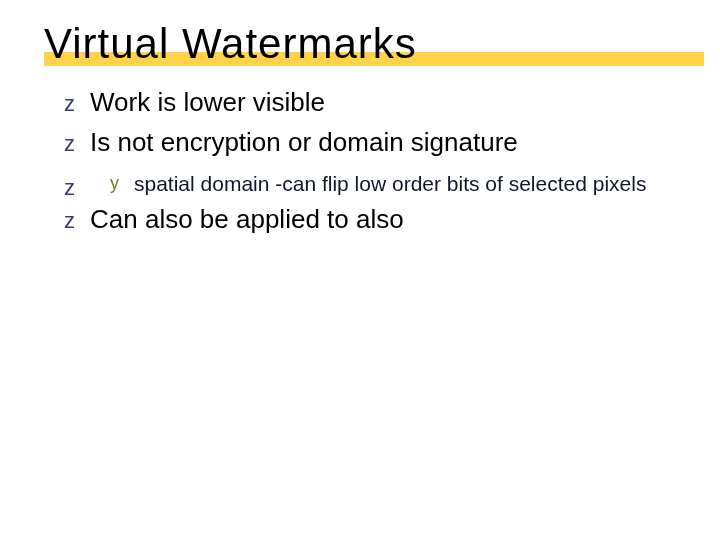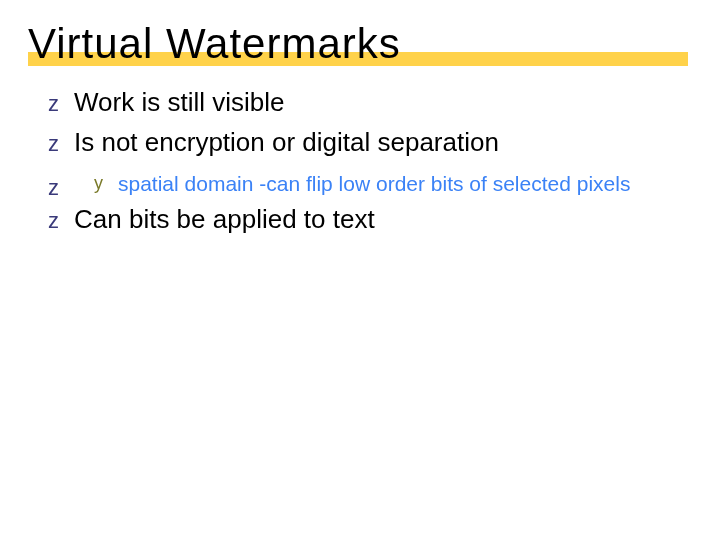--- a/index.html
+++ b/index.html
@@ -1,17 +1,17 @@
 <!DOCTYPE html>
 <html><head>
 <meta charset="utf-8">
 <style>
   * { margin: 0; padding: 0; box-sizing: border-box; }
   html, body { width: 720px; height: 540px; background: #fff; font-family: Verdana, Arial, sans-serif; }
-  .slide { width: 720px; height: 540px; padding: 20px 28px 0 28px; position: relative; }
+  .slide { width: 720px; height: 540px; padding: 20px 28px 0 44px; position: relative; }
   .title-wrap { position: relative; margin-bottom: 18px; }
   .title {
     position: relative;
     font-family: Impact, 'Arial Black', sans-serif;
     font-weight: normal;
     font-size: 42px;
     letter-spacing: 1px;
     color: #000;
     z-index: 2;
     display: inline-block;
@@ -30,42 +30,42 @@
   .level1 > li { position: relative; padding-left: 26px; margin-bottom: 6px; font-size: 26px; line-height: 1.3; color: #000; }
   .level1 > li::before {
     content: 'z';
     position: absolute;
     left: 0; top: 4px;
     font-family: 'Wingdings', sans-serif;
     font-size: 22px;
     color: #3a3a7a;
   }
   .level2 { padding-left: 20px; margin-top: 10px; }
-  .level2 > li { position: relative; padding-left: 24px; margin-bottom: 6px; font-size: 21px; line-height: 1.3; color: #3b82f6; }
+  .level2 > li { position: relative; padding-left: 24px; margin-bottom: 6px; font-size: 21px; line-height: 1.3; color: #0f172a; }
   .level2 > li::before {
     content: 'y';
     position: absolute;
     left: 0; top: 2px;
     font-family: 'Wingdings', sans-serif;
     font-size: 18px;
     color: #7a7a2a;
   }
 </style>
 </head>
 <body>
 
 <div class="slide">
   <div class="title-wrap">
     <div class="underline"></div>
     <h1 class="title">Virtual Watermarks</h1>
   </div>
 
   <ul class="level1">
-    <li><span>Work is still visible</span></li>
-    <li><span>Is not encryption or digital separation</span></li>
+    <li><span>Work is lower visible</span></li>
+    <li><span>Is not encryption or domain signature</span></li>
     <li>
       <ul class="level2">
         <li><span>spatial domain -can flip low order bits of selected pixels</span></li>
       </ul>
     </li>
-    <li><span>Can bits be applied to text</span></li>
+    <li><span>Can also be applied to also</span></li>
   </ul>
 </div>
 
 </body></html>

